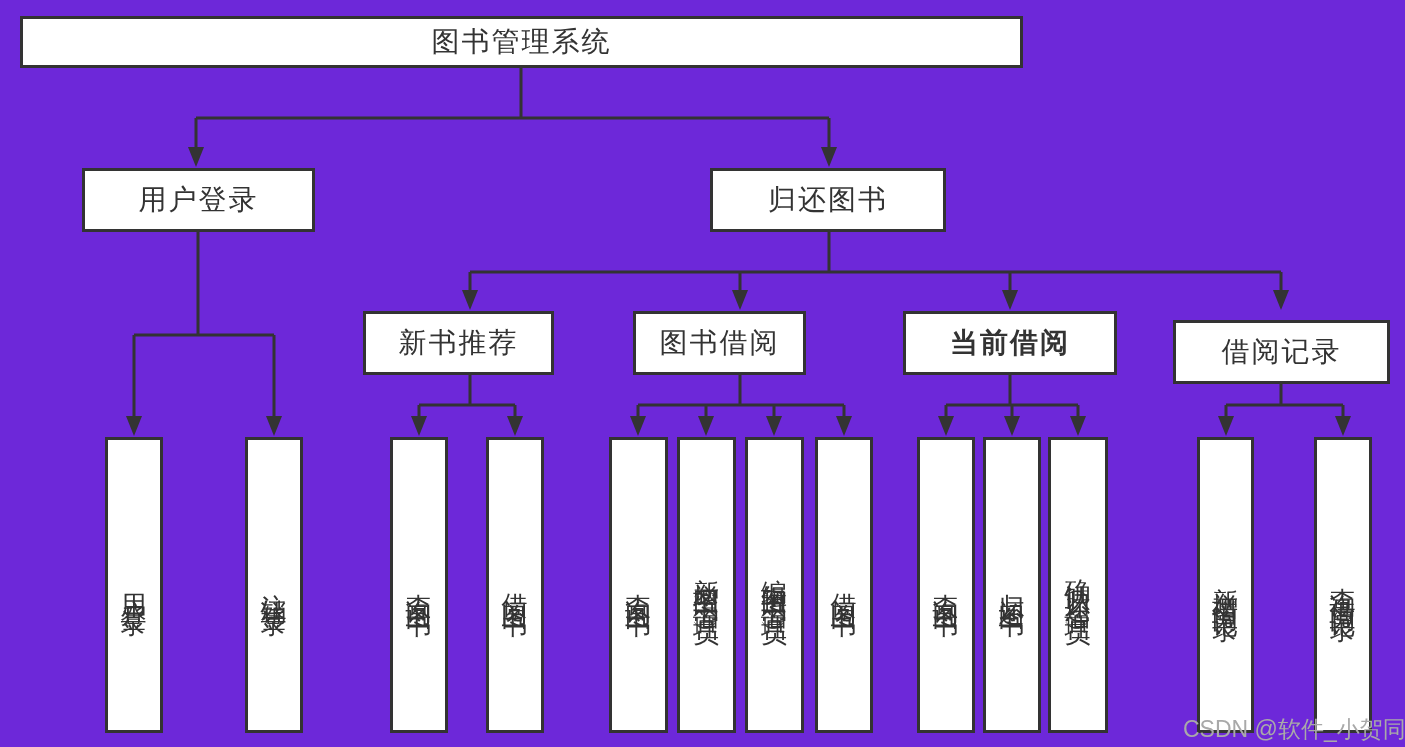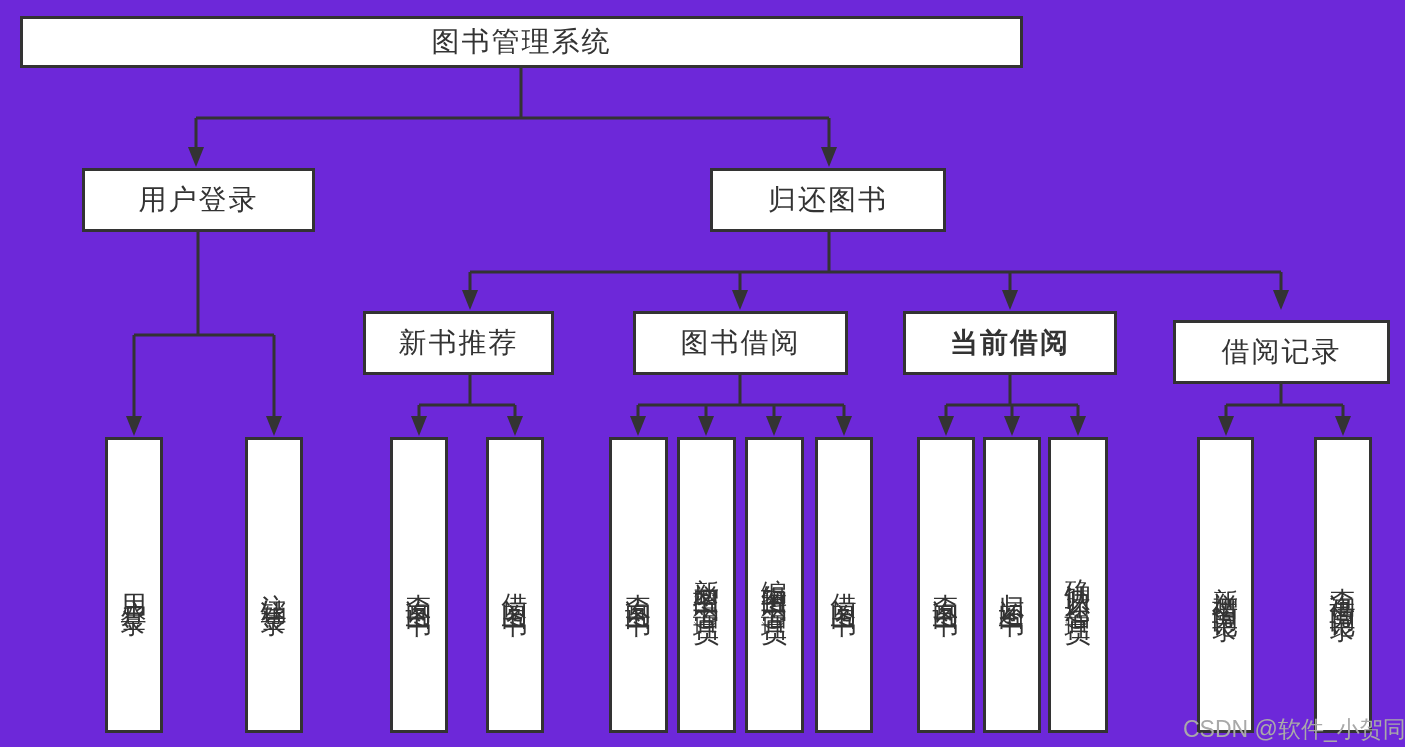--- a/index.html
+++ b/index.html
@@ -44,21 +44,21 @@
     line-height: 1;
     color: #333333;
   }
   
   .n-root          { left: 20px;   top: 16px;  width: 1003px; height: 52px; }
   
   .n-user-login    { left: 82px;   top: 168px; width: 233px;  height: 64px; }
   .n-book-mgmt     { left: 710px;  top: 168px; width: 236px;  height: 64px; }
   
   .n-new-book      { left: 363px;  top: 311px; width: 191px;  height: 64px; }
-  .n-book-borrow   { left: 633px;  top: 311px; width: 215px;  height: 64px; text-align: center; }
+  .n-book-borrow   { left: 633px;  top: 311px; width: 173px;  height: 64px; text-align: center; }
   .n-cur-borrow    { left: 903px;  top: 311px; width: 214px;  height: 64px; font-weight: bold; }
   .n-borrow-rec    { left: 1173px; top: 311px; width: 217px;  height: 64px; margin-top: 9px; }
   
   .leaf            { top: 437px; height: 296px; }
   .l-1  { left: 105px;  width: 58px; }
   .l-2  { left: 245px;  width: 58px; }
   .l-3  { left: 390px;  width: 58px; }
   .l-4  { left: 486px;  width: 58px; }
   .l-5  { left: 609px;  width: 59px; }
   .l-6  { left: 677px;  width: 59px; }

